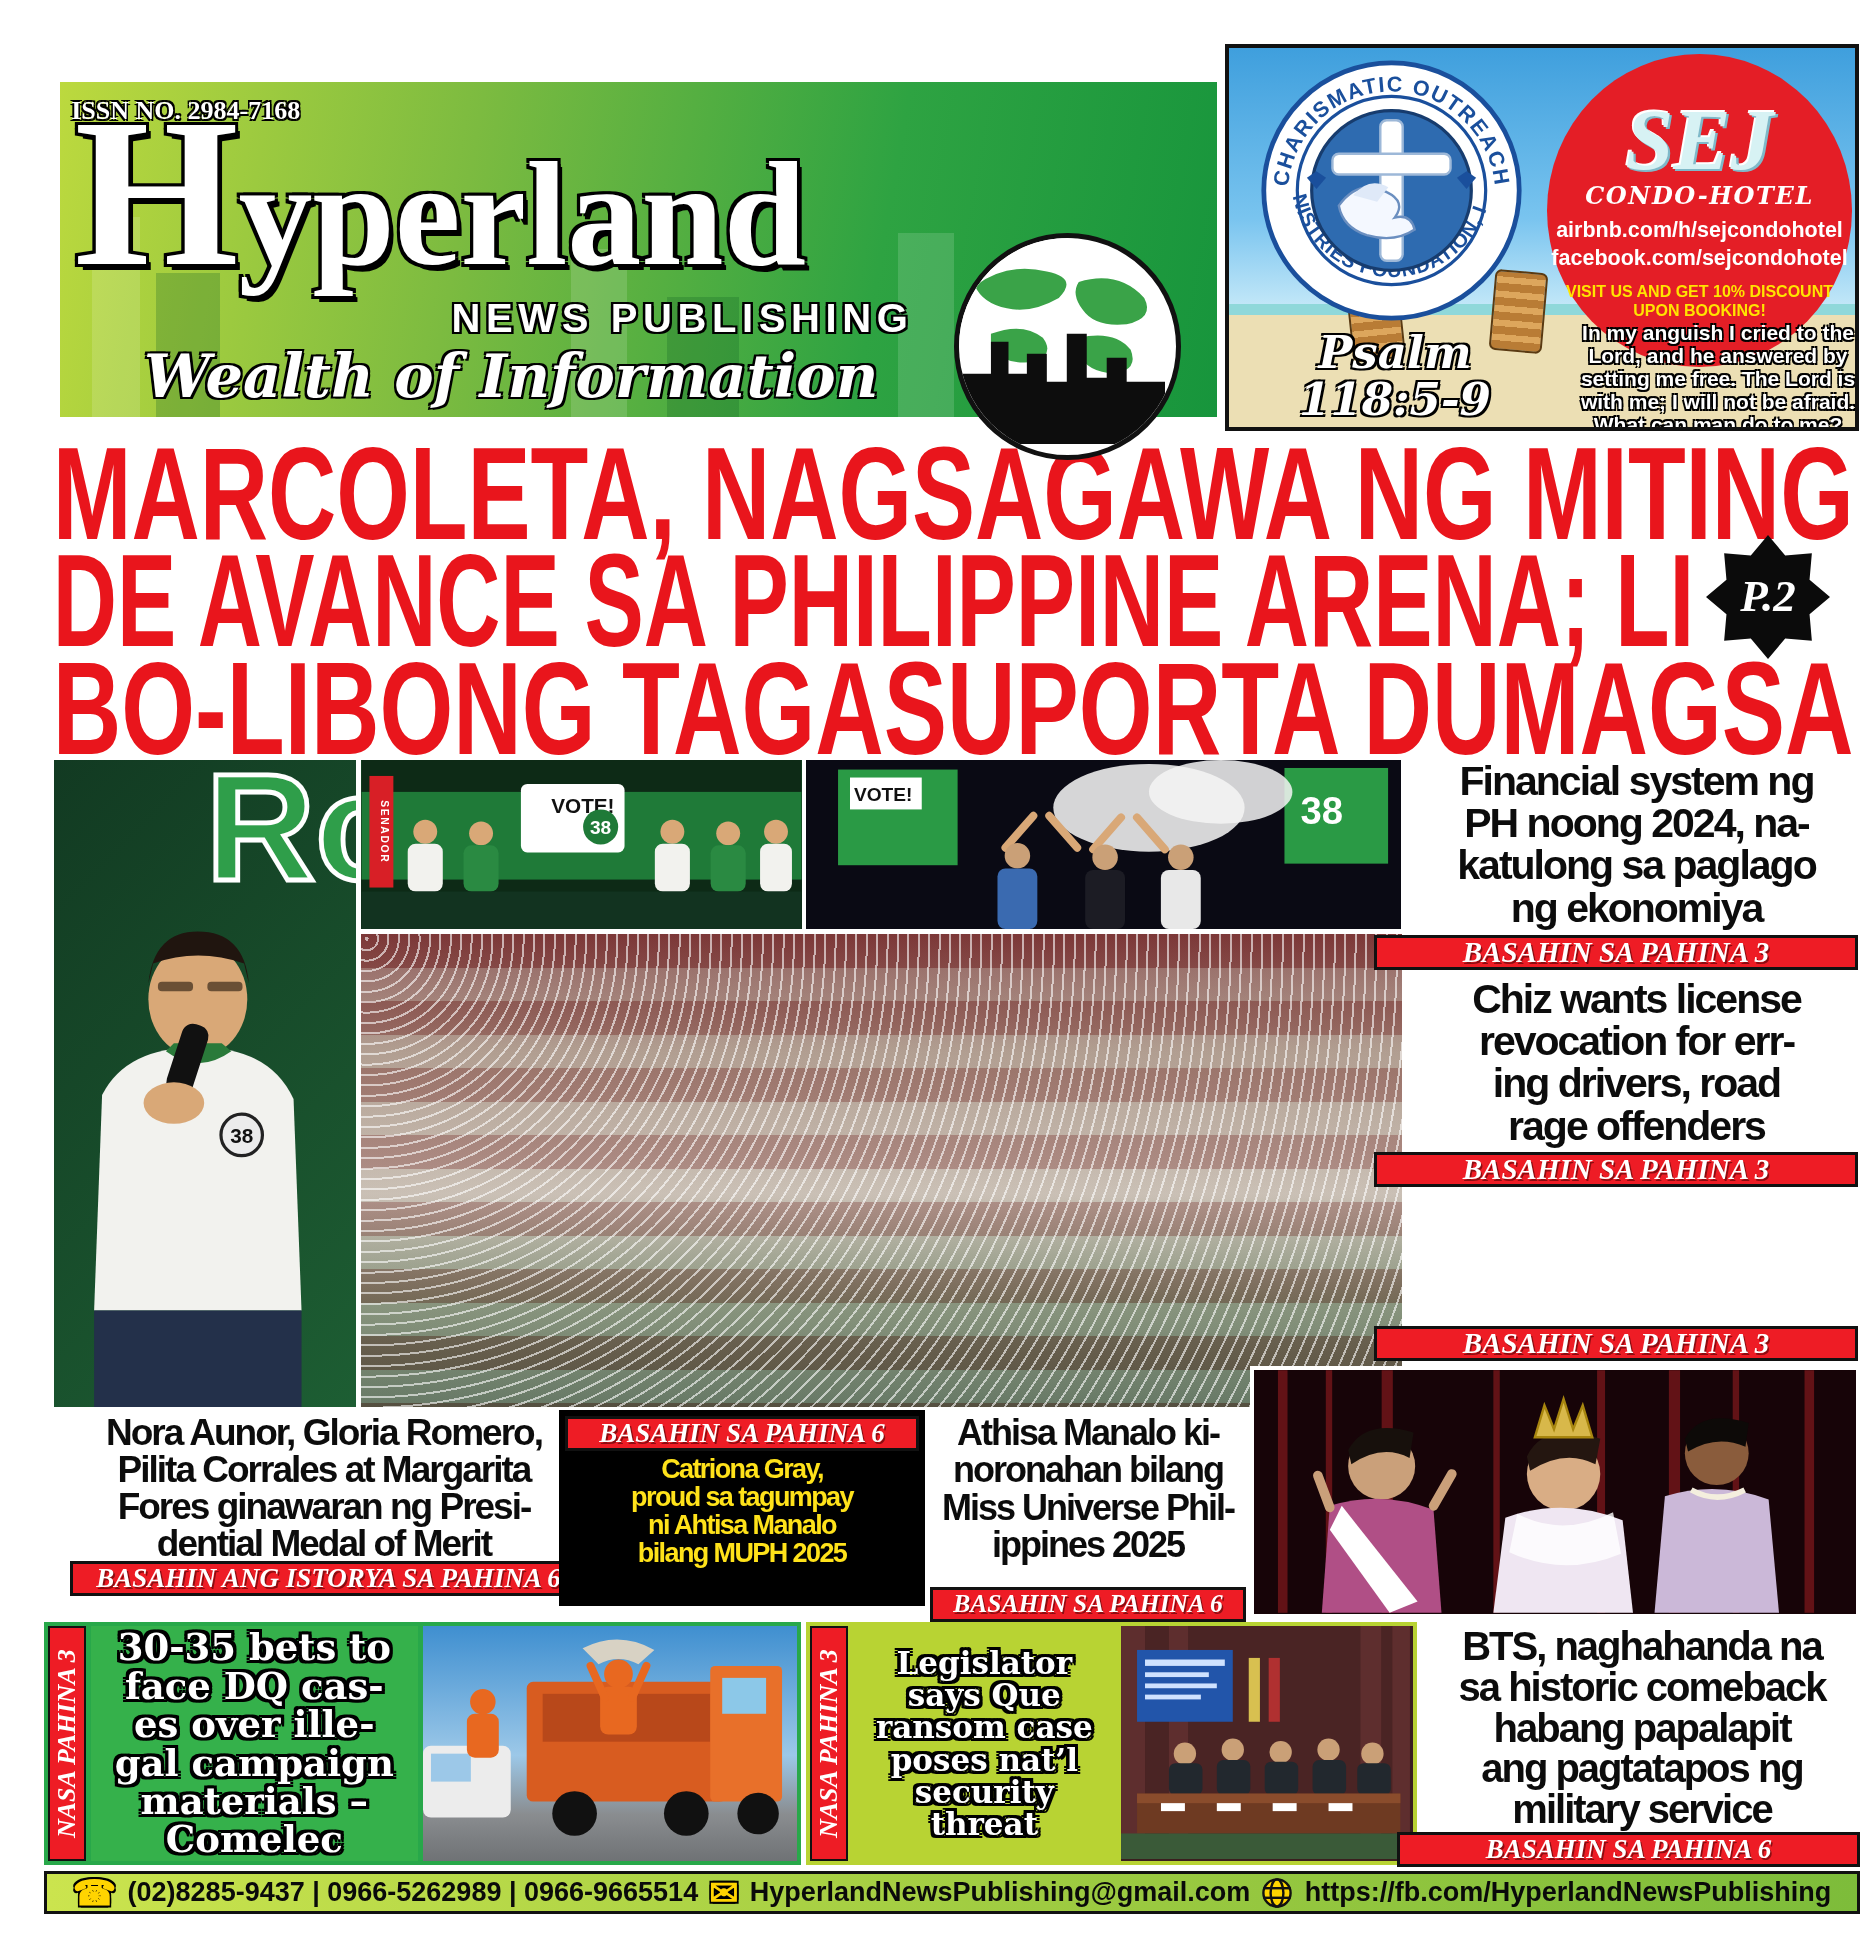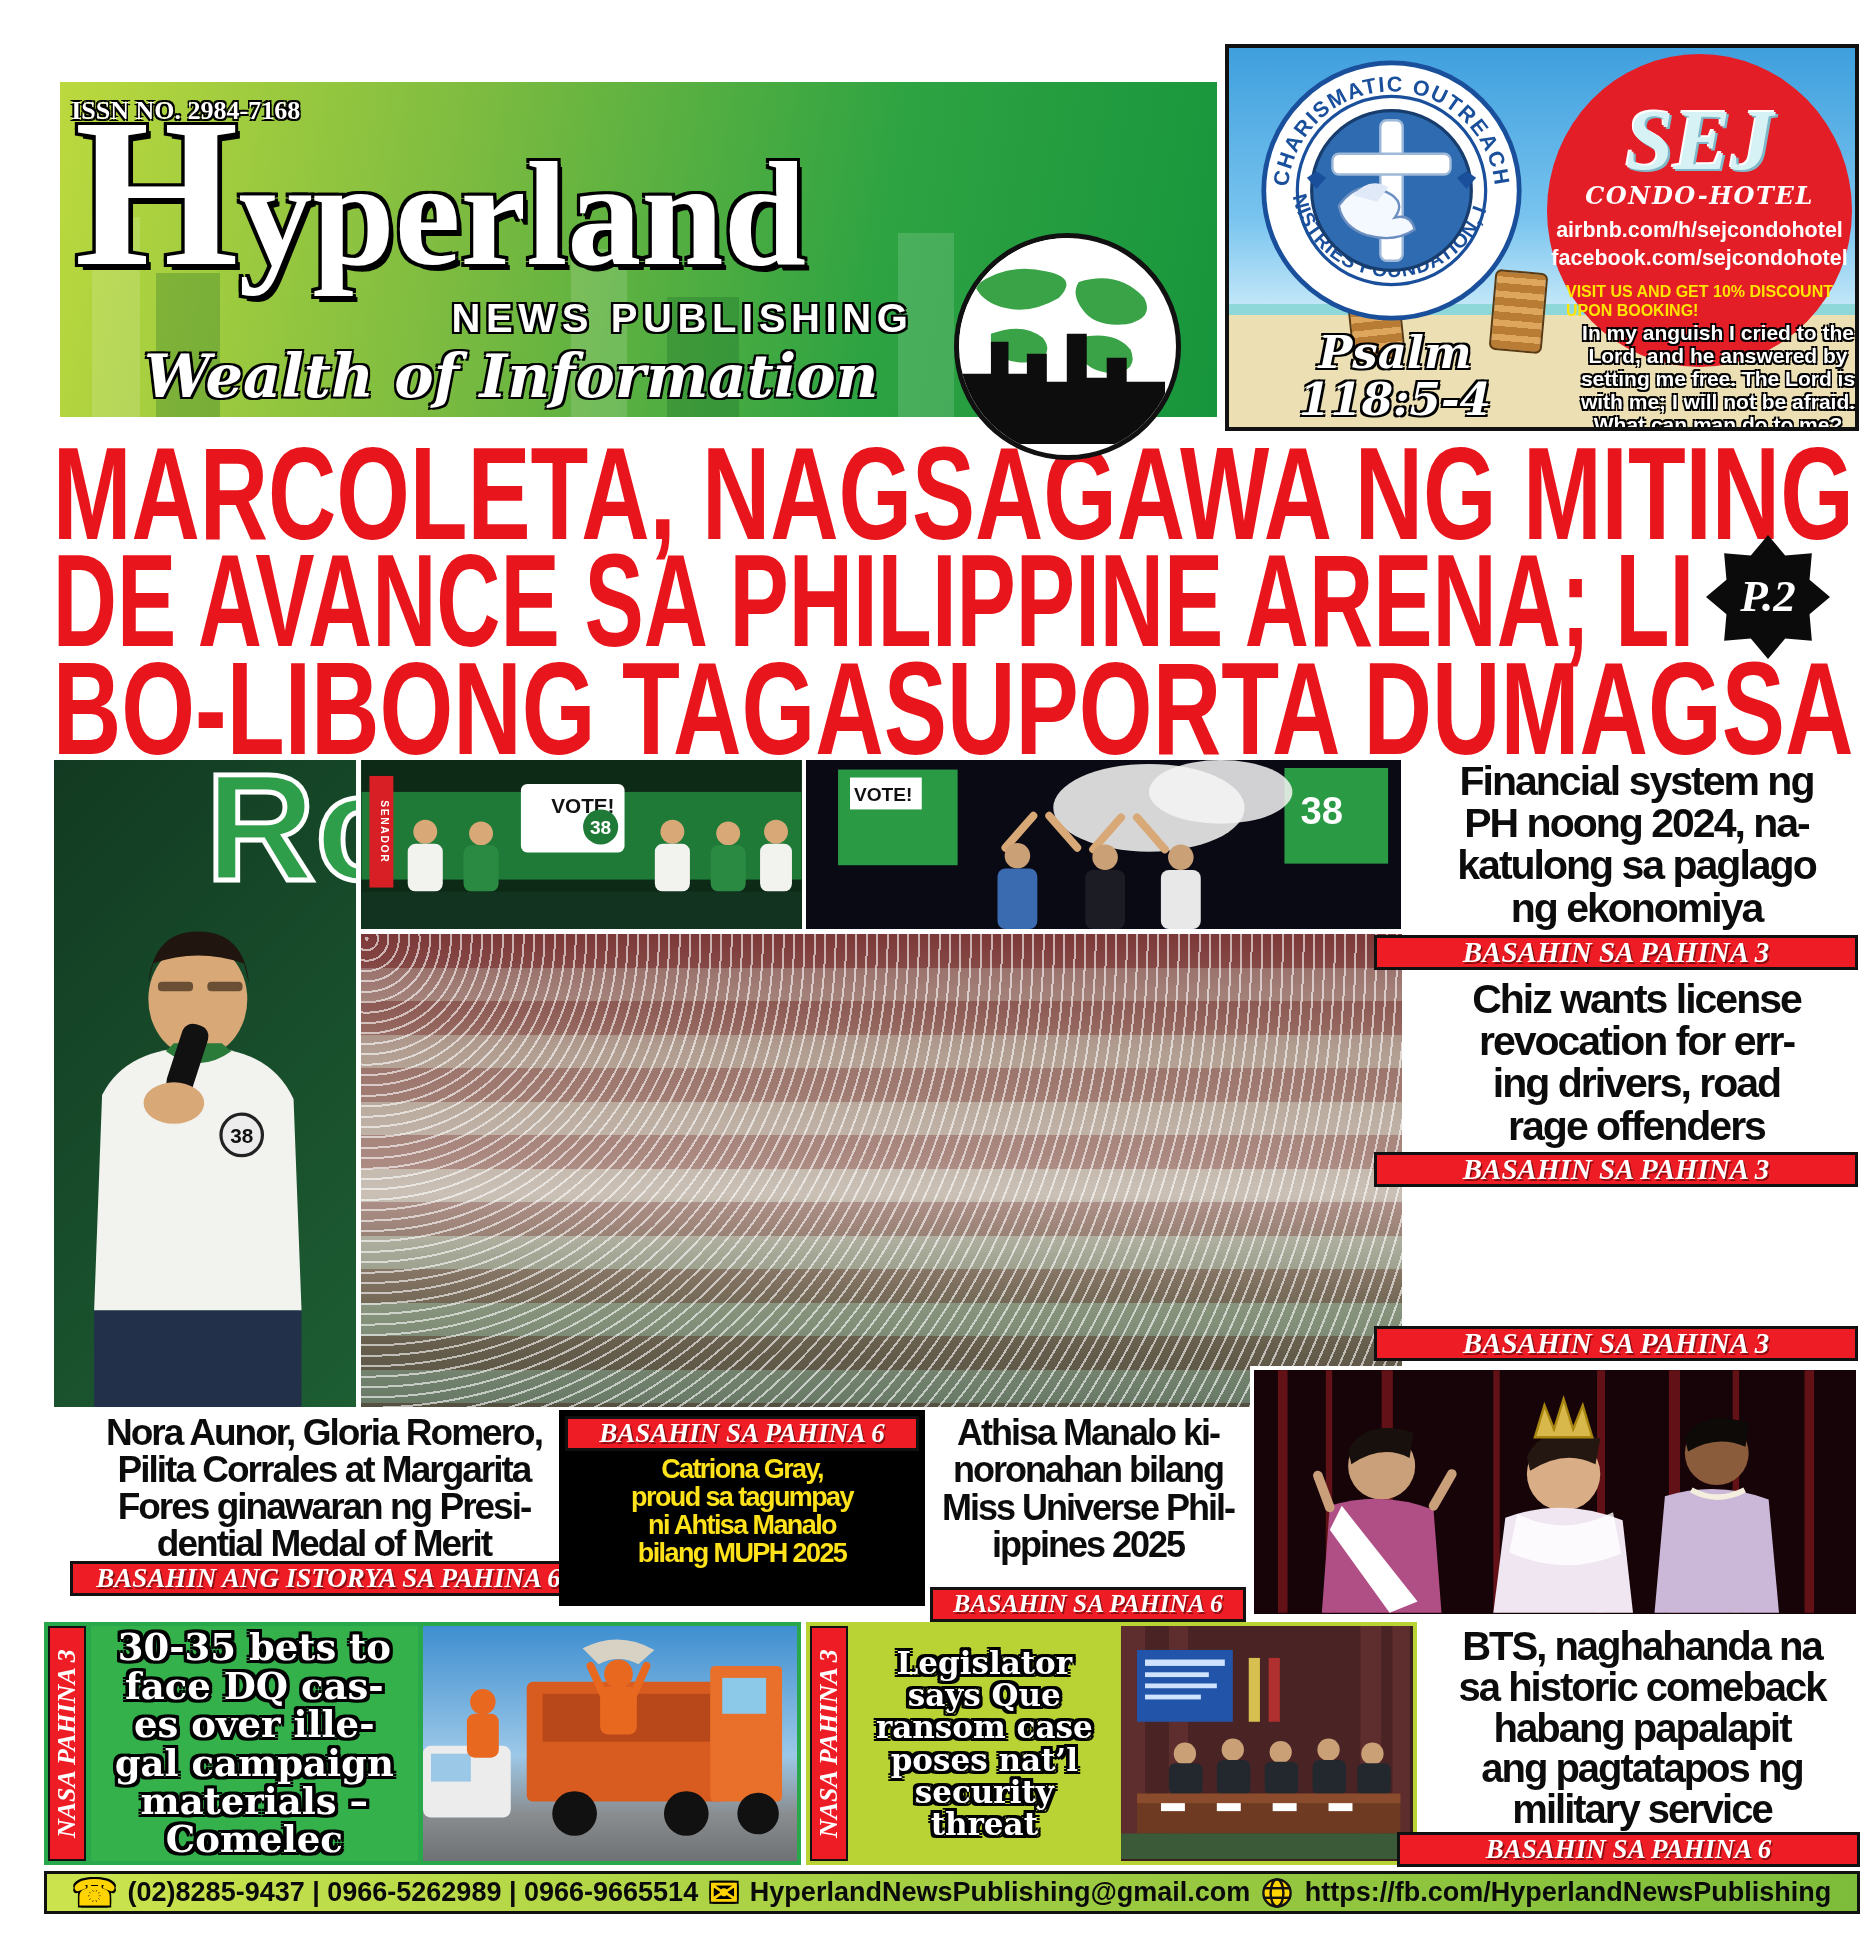--- a/index.html
+++ b/index.html
@@ -32,21 +32,21 @@
 
   
   .adbox{left:1225px;top:44px;width:634px;height:387px;border:4.8px solid #111;box-sizing:border-box;
         background:linear-gradient(180deg,#3f9fdd 0%,#79c4ef 45%,#c2e7f8 68%,#dff2fb 75%);overflow:hidden;}
   .sand{position:absolute;left:0;bottom:0;width:100%;height:112px;background:#ecdfb4;}
   .water{position:absolute;left:0;bottom:102px;width:100%;height:21px;background:#8fd8da;}
   .chair{position:absolute;width:49px;height:77px;border:2.4px solid #5a3a12;
         background:repeating-linear-gradient(0deg,#b97c35 0 8px,#dda65c 8px 14.4px);border-radius:6.4px;}
   .comf{left:30px;top:9.6px;width:265px;height:265px;}
   .sej{left:318px;top:6.4px;width:305px;height:313px;background:#e41e26;border-radius:50%;
-        display:flex;flex-direction:column;align-items:center;justify-content:center;text-align:left;}
+        display:flex;flex-direction:column;align-items:center;justify-content:center;text-align:center;}
   .sej-name{font:italic 700 86px/0.9 "Liberation Serif",serif;color:#d7f2f4;
         text-shadow:2.4px 2.4px 0 #7fb9c9,-1.6px -1.6px 0 #fff;}
   .sej-type{font:italic 700 24px "DejaVu Serif",serif;color:#fff;margin-top:1.6px;letter-spacing:1.6px;}
   .sej-link{font:700 21.5px "Liberation Sans",sans-serif;color:#fff;margin-top:8px;}
   .sej-link.l2{margin-top:3.2px;}
   .sej-promo{font:700 16px/1.2 "Liberation Sans",sans-serif;color:#ffe400;margin-top:11.2px;white-space:pre-line;}
   .verse-ref{left:70px;top:281px;width:192px;text-align:center;font:italic 700 45px/1.05 "DejaVu Serif",serif;
         color:#fff;white-space:pre-line;
         text-shadow:-2.4px -2.4px 0 #000,2.4px -2.4px 0 #000,-2.4px 2.4px 0 #000,2.4px 2.4px 0 #000;}
   .verse-text{left:350px;top:273px;width:278px;text-align:center;font:700 21px/1.1 "Liberation Sans",sans-serif;
@@ -182,21 +182,21 @@
     <div class="abs sej">
       <div class="sej-name">SEJ</div>
       <div class="sej-type">CONDO-HOTEL</div>
       <div class="sej-link">airbnb.com/h/sejcondohotel</div>
       <div class="sej-link l2">facebook.com/sejcondohotel</div>
       <div class="sej-promo">VISIT US AND GET 10% DISCOUNT
 UPON BOOKING!</div>
     </div>
 
     <div class="abs verse-ref">Psalm
-118:5-4</div>
+118:5-9</div>
     <div class="abs verse-text">In my anguish I cried to the
 Lord, and he answered by
 setting me free. The Lord is
 with me; I will not be afraid.
 What can man do to me?</div>
   </div>
 
   <svg class="abs headline-svg" width="1812" height="327" viewBox="0 0 2270 410">
     <text x="5" y="130" font-size="165" textLength="2258" lengthAdjust="spacingAndGlyphs">MARCOLETA, NAGSAGAWA NG MITING</text>
     <text x="5" y="265" font-size="165" textLength="2058" lengthAdjust="spacingAndGlyphs">DE AVANCE SA PHILIPPINE ARENA; LI</text>

